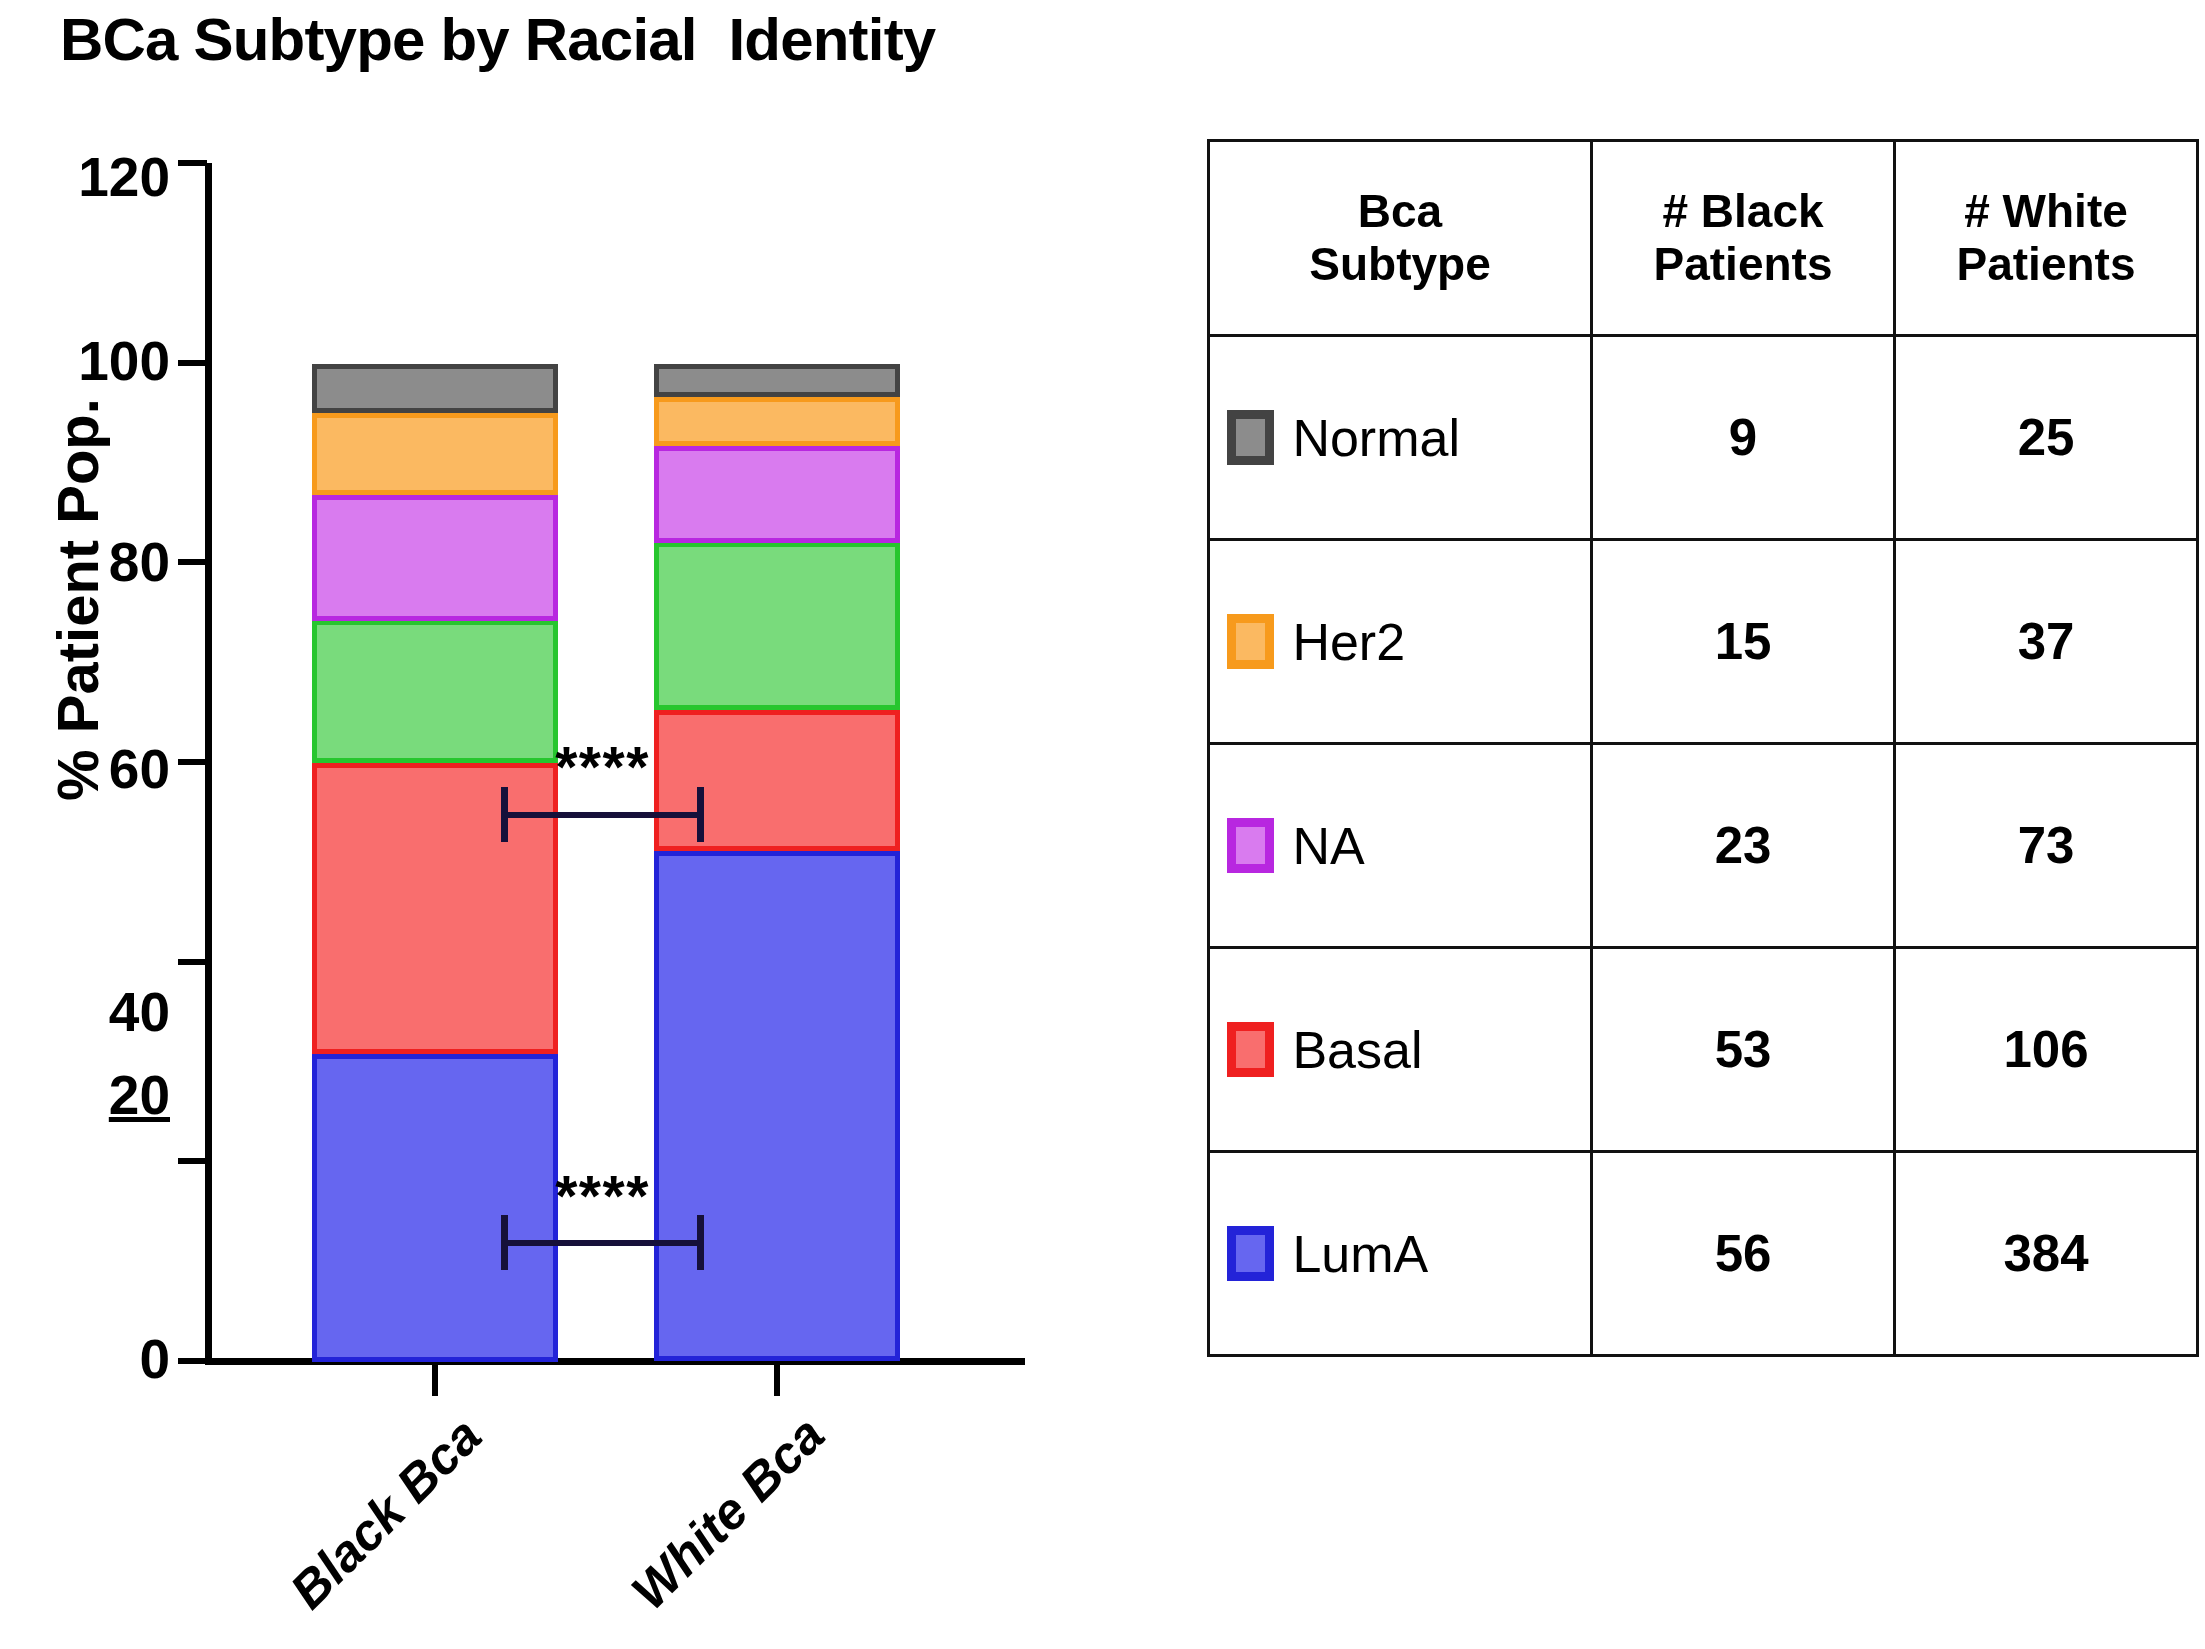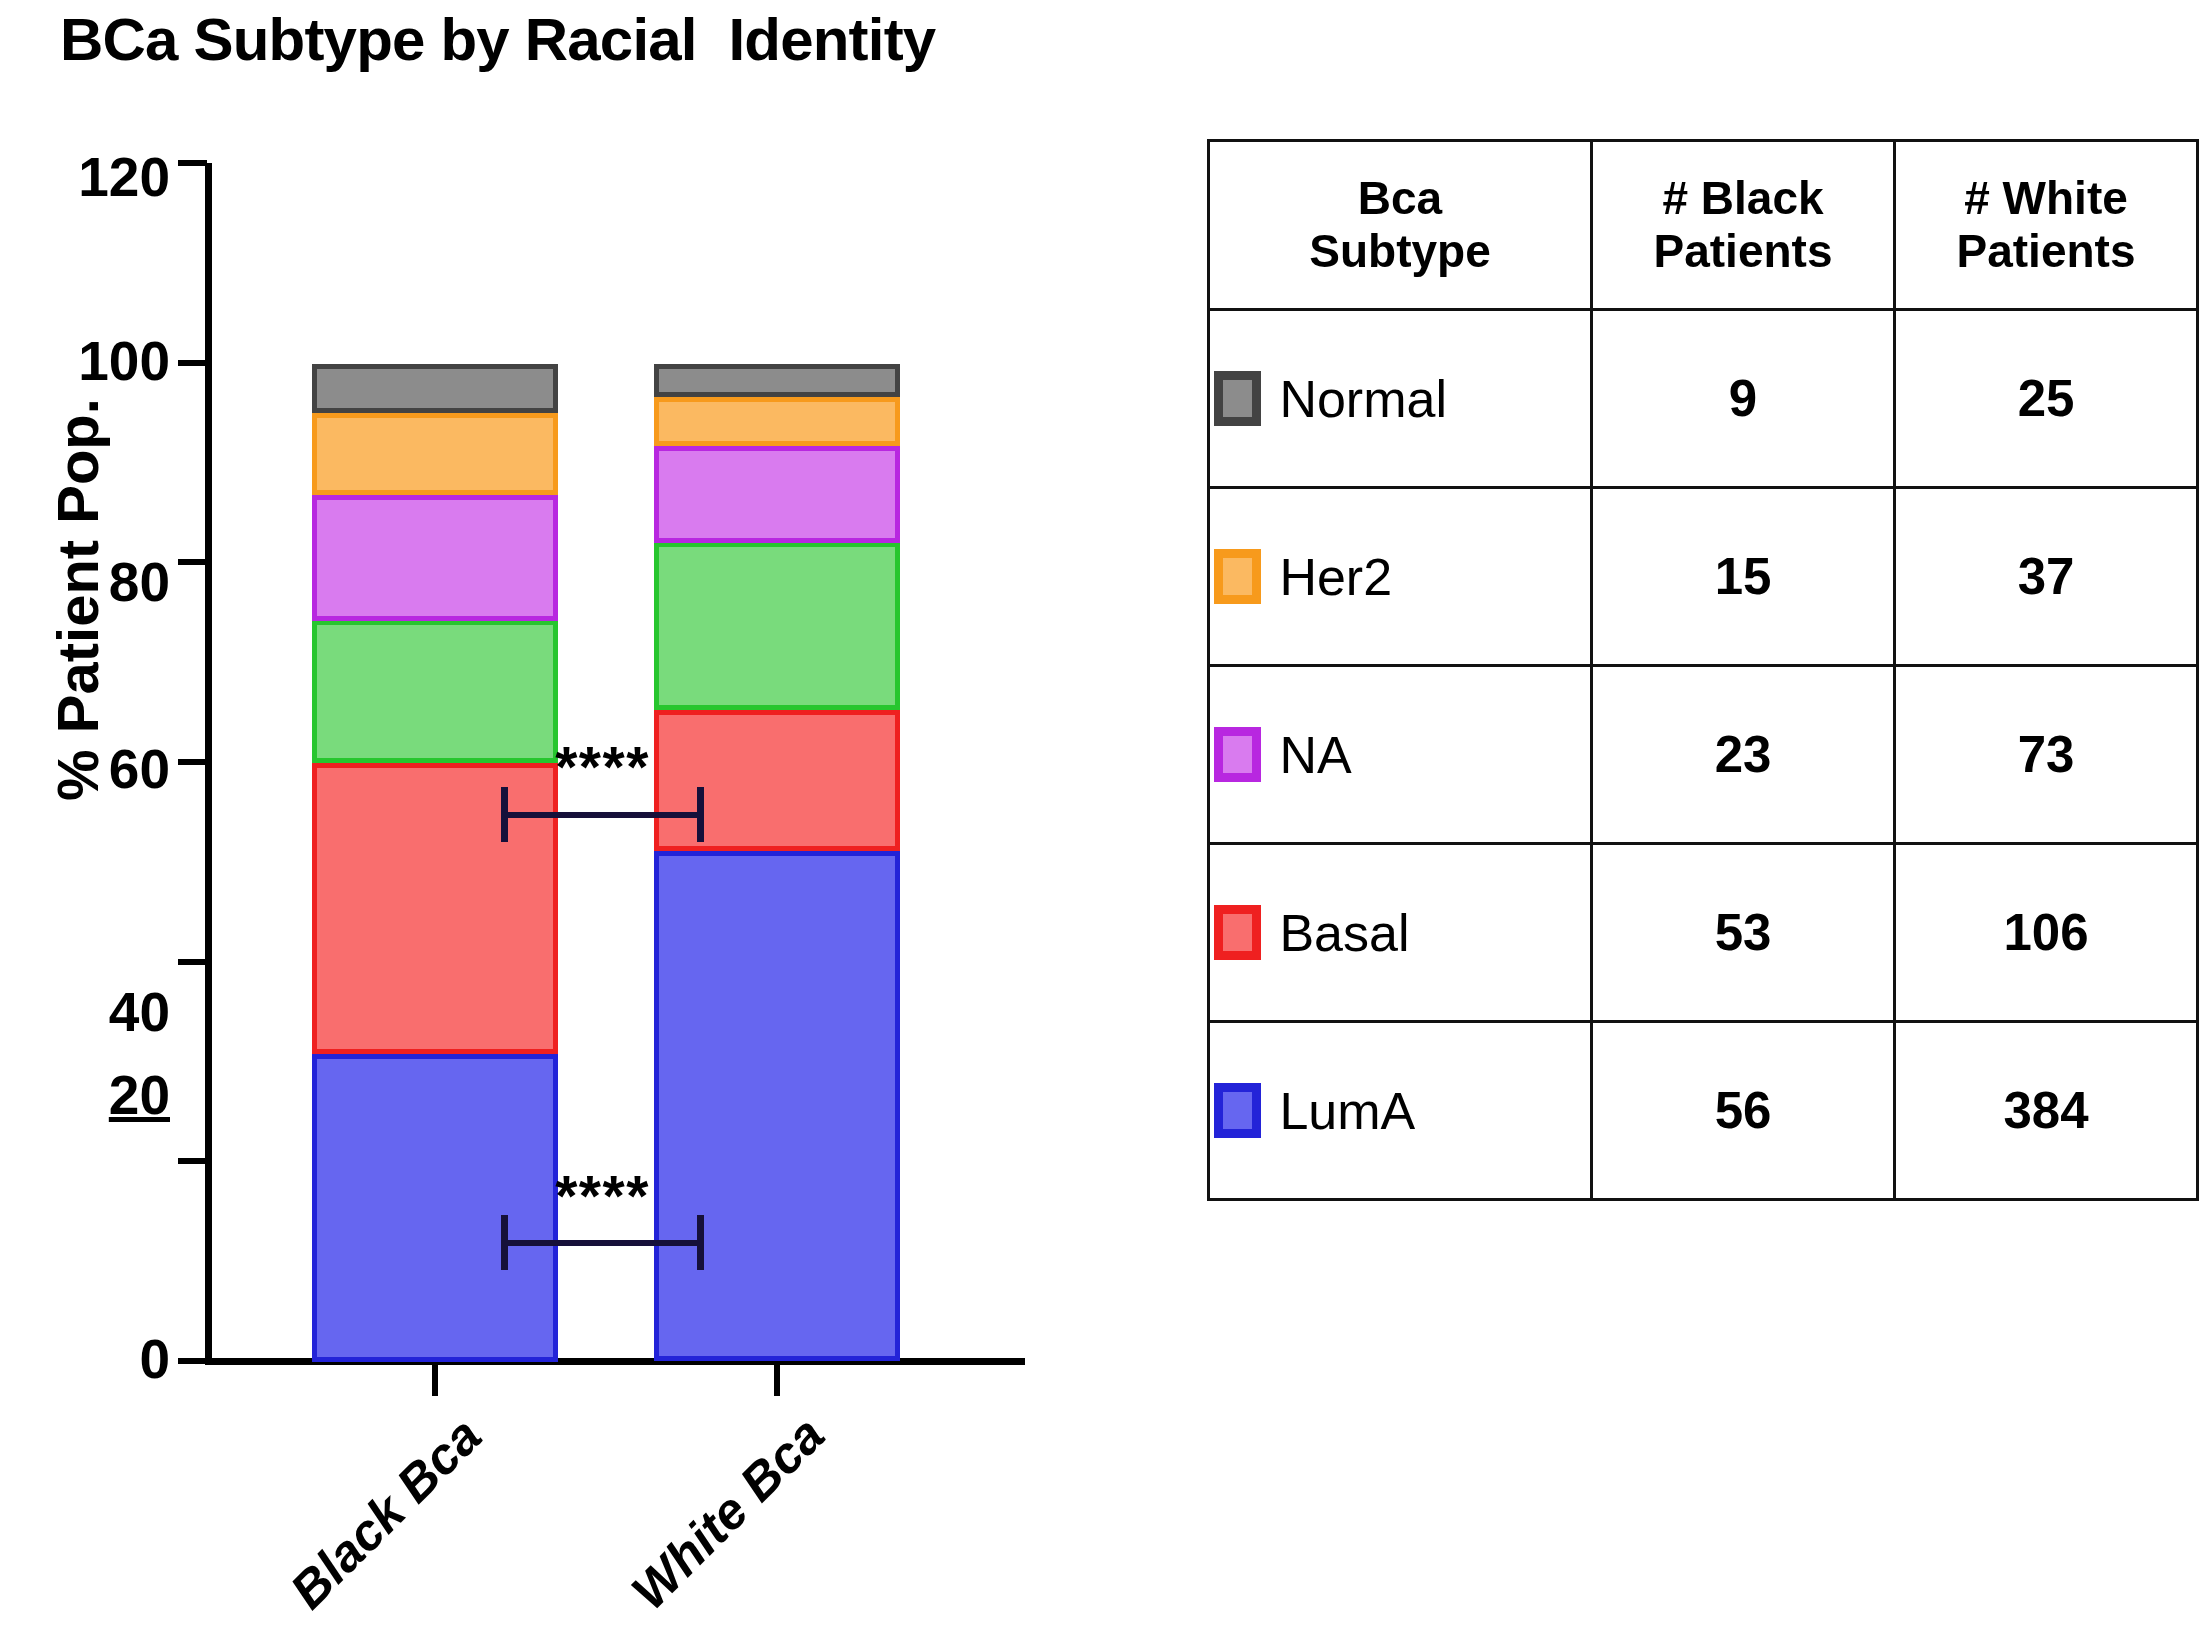--- a/index.html
+++ b/index.html
@@ -161,21 +161,21 @@
   #legend-table {
     position: absolute;
     left: 1207px;
     top: 139px;
     width: 989px;
     border-collapse: collapse;
     table-layout: fixed;
   }
   #legend-table td, #legend-table th {
     border: 3.1px solid #111;
-    padding: 4px;
+    padding: 17px;
     vertical-align: middle;
   }
   #legend-table thead th {
     height: 158px;
     font-size: 46px;
     font-weight: bold;
     color: #000;
     text-align: center;
     line-height: 1.15;
   }
@@ -228,21 +228,21 @@
       <div class="y-tick" style="top: 759px;"></div>
       <div class="y-tick" style="top: 559px;"></div>
       <div class="y-tick" style="top: 360px;"></div>
       <div class="y-tick" style="top: 160px;"></div>
     </div>
   <div id="y-tick-labels">
       <div class="y-tick-label" style="top: 1332px;">0</div>
       <div class="y-tick-label" style="top: 1068px; text-decoration: underline;">20</div>
       <div class="y-tick-label" style="top: 985px;">40</div>
       <div class="y-tick-label" style="top: 733px; margin-top: 9px;">60</div>
-      <div class="y-tick-label" style="top: 555px;">80</div>
+      <div class="y-tick-label" style="top: 535px;">80</div>
       <div class="y-tick-label" style="top: 334px;">100</div>
       <div class="y-tick-label" style="top: 150px;">120</div>
     </div>
 
   <div id="y-axis-title">% Patient Pop.</div>
 
   <div id="bars-layer">
       <div class="bar-col" style="left: 312px; width: 246px; top: 0px; height: 1650px;">
         <div class="seg" style="top: 1054px; height: 308px; background: rgb(102, 102, 240); border: 5.4px solid rgb(35, 35, 216);"></div>
         <div class="seg" style="top: 763px; height: 291px; background: rgb(249, 110, 110); border: 5.4px solid rgb(239, 32, 32);"></div>

